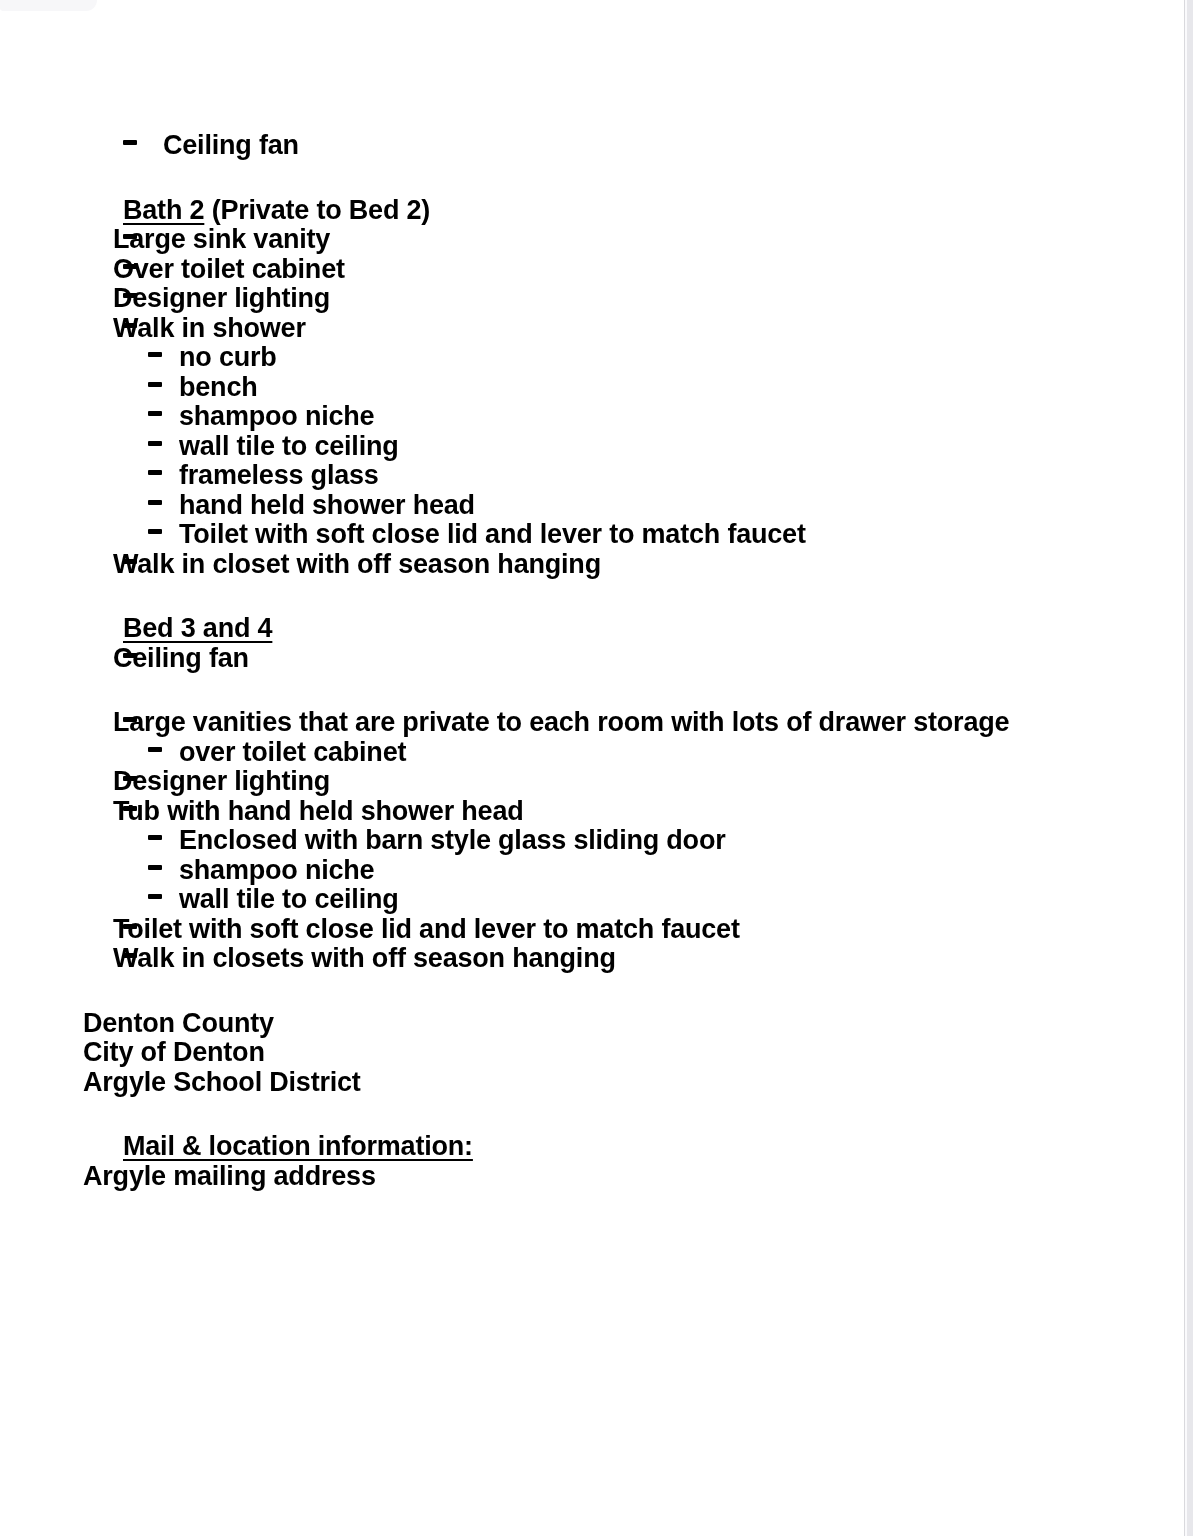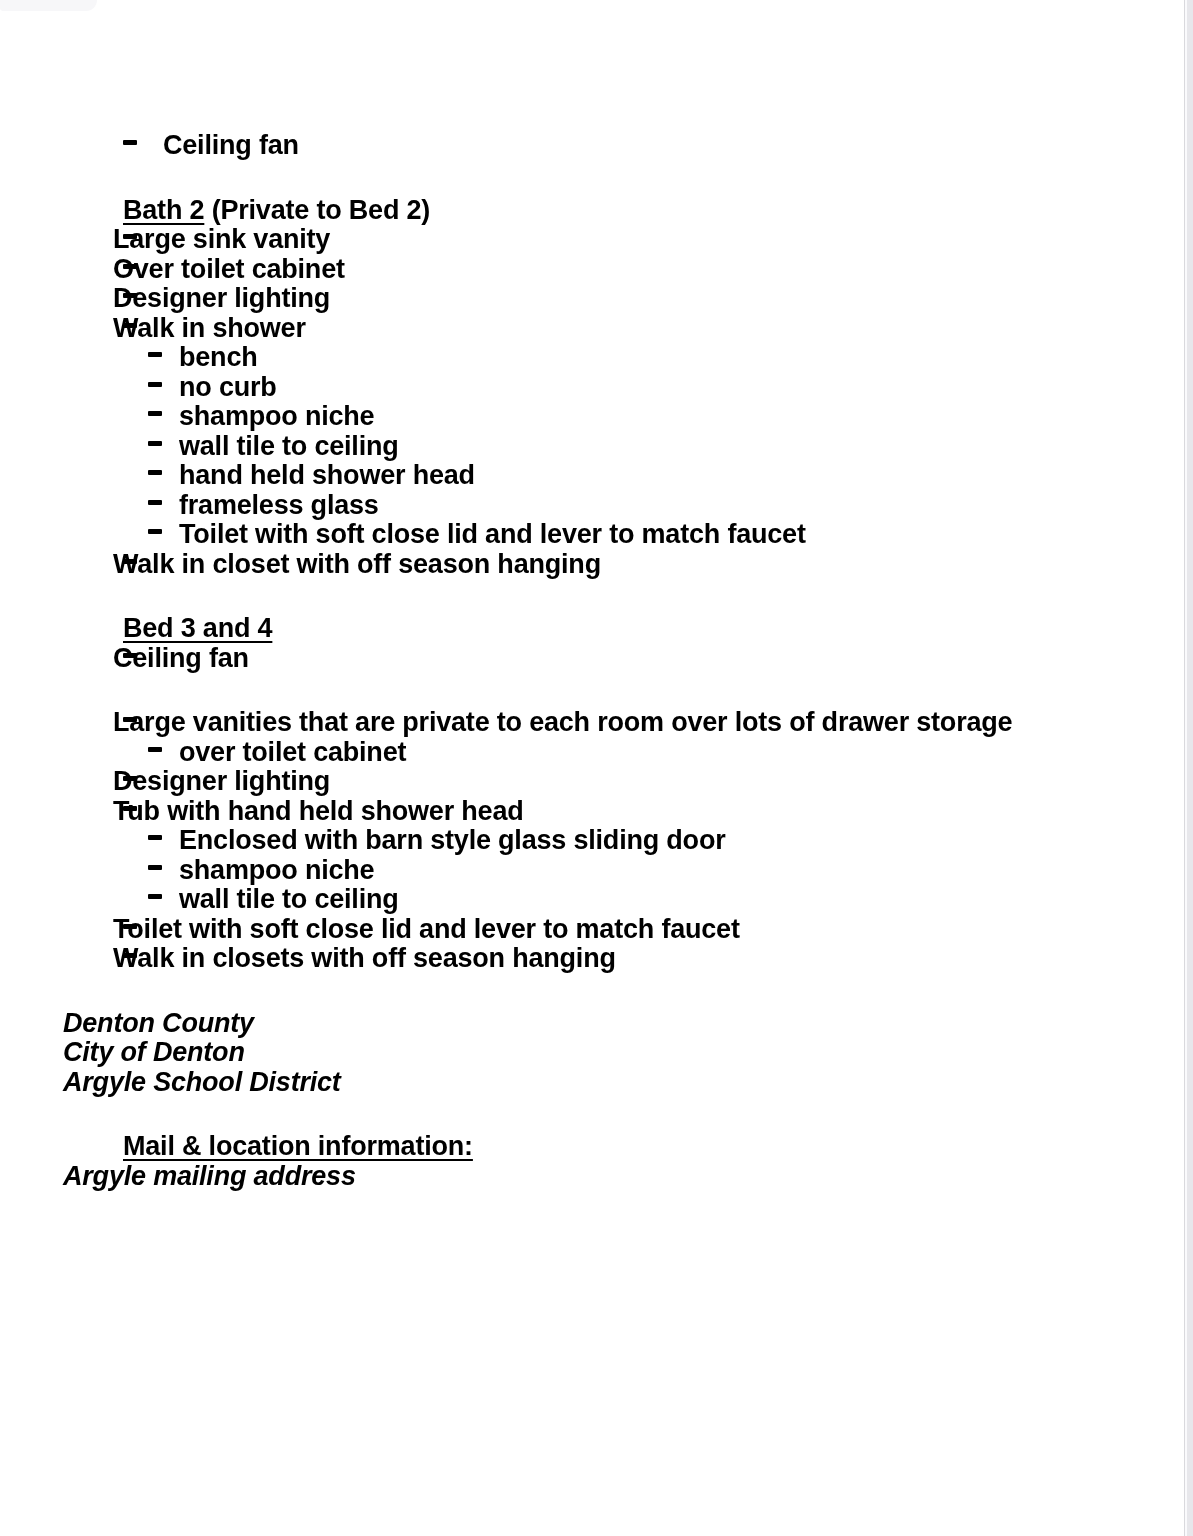--- a/index.html
+++ b/index.html
@@ -47,21 +47,21 @@
     line-height: 29.5px;
     white-space: nowrap;
     letter-spacing: -0.2px;
   }
   .heading { padding-left: 123px; }
   .heading .u {
     text-decoration: underline;
     text-decoration-thickness: 2px;
     text-underline-offset: 4px;
   }
-  .lvl0 { padding-left: 63px; font-style: italic; }
+  .lvl0 { padding-left: 83px; }
   .lvl1 { padding-left: 113px; }
   .lvl1.wide { padding-left: 163px; }
   .lvl2 { padding-left: 179px; }
   .dash {
     position: absolute;
     top: 9px;
     width: 14px;
     height: 5px;
     background: #000000;
     border-radius: 1px;
@@ -78,35 +78,35 @@
 <div class="doc" id="doc">
     <div class="section">
       <div class="line lvl1 wide"><span class="dash"></span><span class="txt">Ceiling fan</span></div>
     </div>
     <div class="section">
       <div class="line heading"><span class="u">Bath 2</span><span> (Private to Bed 2)</span></div>
       <div class="line lvl1"><span class="dash"></span><span class="txt">Large sink vanity</span></div>
       <div class="line lvl1"><span class="dash"></span><span class="txt">Over toilet cabinet</span></div>
       <div class="line lvl1"><span class="dash"></span><span class="txt">Designer lighting</span></div>
       <div class="line lvl1"><span class="dash"></span><span class="txt">Walk in shower</span></div>
+      <div class="line lvl2"><span class="dash"></span><span class="txt">no curb</span></div>
       <div class="line lvl2"><span class="dash"></span><span class="txt">bench</span></div>
-      <div class="line lvl2"><span class="dash"></span><span class="txt">no curb</span></div>
       <div class="line lvl2"><span class="dash"></span><span class="txt">shampoo niche</span></div>
       <div class="line lvl2"><span class="dash"></span><span class="txt">wall tile to ceiling</span></div>
+      <div class="line lvl2"><span class="dash"></span><span class="txt">frameless glass</span></div>
       <div class="line lvl2"><span class="dash"></span><span class="txt">hand held shower head</span></div>
-      <div class="line lvl2"><span class="dash"></span><span class="txt">frameless glass</span></div>
       <div class="line lvl2"><span class="dash"></span><span class="txt">Toilet with soft close lid and lever to match faucet</span></div>
       <div class="line lvl1"><span class="dash"></span><span class="txt">Walk in closet with off season hanging</span></div>
     </div>
     <div class="section">
       <div class="line heading"><span class="u">Bed 3 and 4</span></div>
       <div class="line lvl1"><span class="dash"></span><span class="txt">Ceiling fan</span></div>
     </div>
     <div class="section">
-      <div class="line lvl1"><span class="dash"></span><span class="txt">Large vanities that are private to each room over lots of drawer storage</span></div>
+      <div class="line lvl1"><span class="dash"></span><span class="txt">Large vanities that are private to each room with lots of drawer storage</span></div>
       <div class="line lvl2"><span class="dash"></span><span class="txt">over toilet cabinet</span></div>
       <div class="line lvl1"><span class="dash"></span><span class="txt">Designer lighting</span></div>
       <div class="line lvl1"><span class="dash"></span><span class="txt">Tub with hand held shower head</span></div>
       <div class="line lvl2"><span class="dash"></span><span class="txt">Enclosed with barn style glass sliding door</span></div>
       <div class="line lvl2"><span class="dash"></span><span class="txt">shampoo niche</span></div>
       <div class="line lvl2"><span class="dash"></span><span class="txt">wall tile to ceiling</span></div>
       <div class="line lvl1"><span class="dash"></span><span class="txt">Toilet with soft close lid and lever to match faucet</span></div>
       <div class="line lvl1"><span class="dash"></span><span class="txt">Walk in closets with off season hanging</span></div>
     </div>
     <div class="section">

